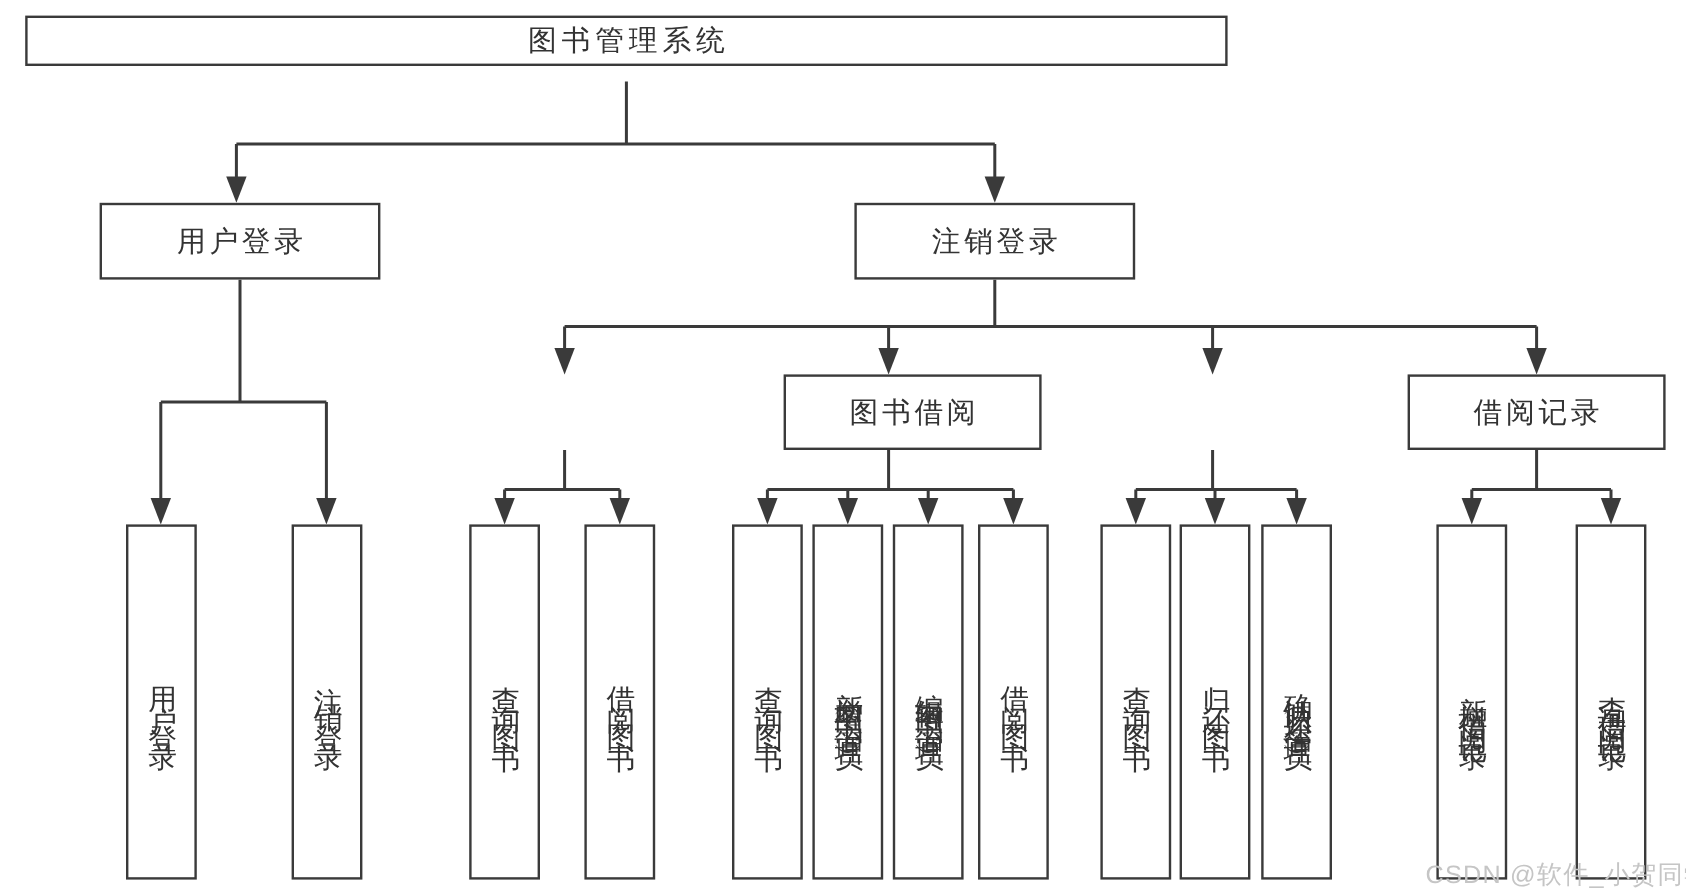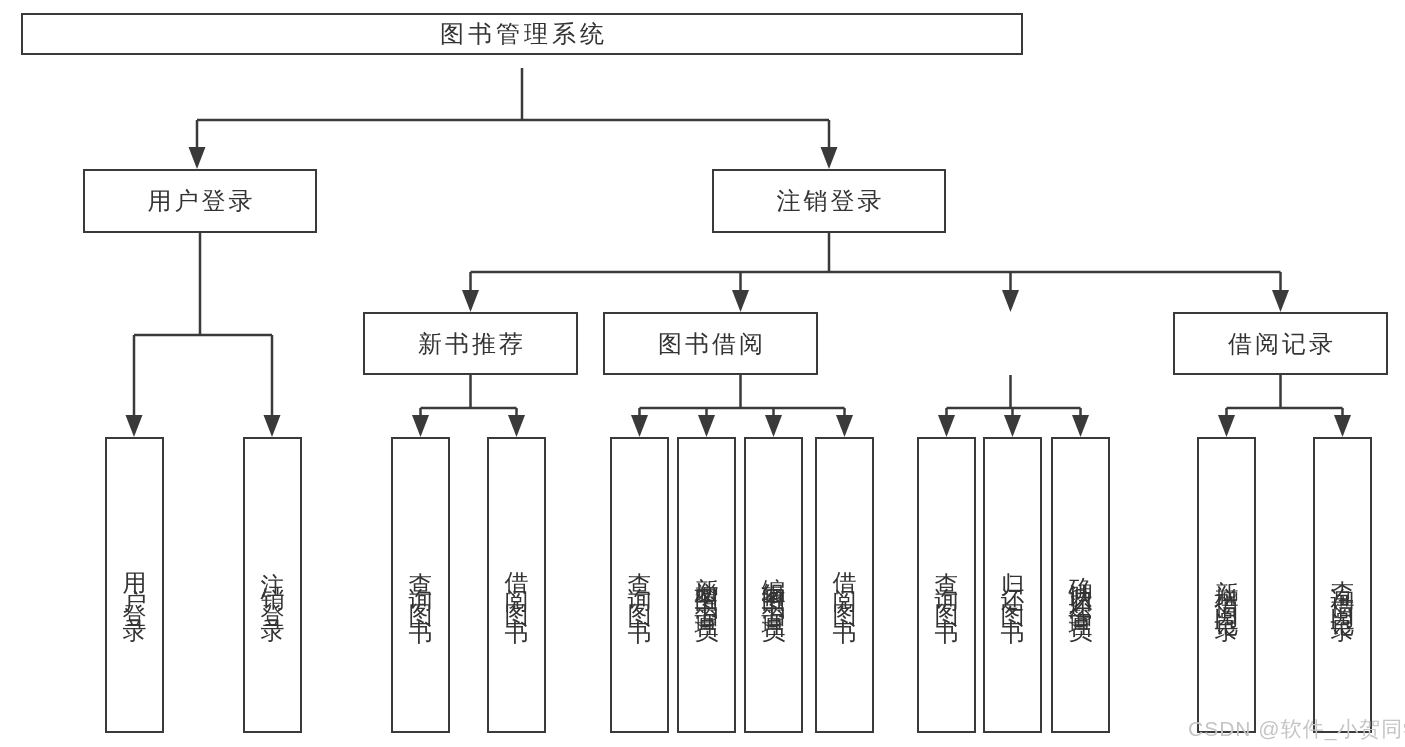--- a/index.html
+++ b/index.html
@@ -96,24 +96,21 @@
     <span class="hlabel">图书管理系统</span>
   </div>
 
   <div class="box l2" style="left:83px">
     <span class="hlabel">用户登录</span>
   </div>
   <div class="box l2" style="left:712px">
     <span class="hlabel">注销登录</span>
   </div>
 
-  <div class="box l3" style="left:363px">
-    <span class="hlabel">新书推荐</span>
-  </div>
-  <div class="box l3" style="left:603px">
+  <div class="box l3" style="left:653px">
     <span class="hlabel">图书借阅</span>
   </div>
   <div class="box l3" style="left:1173px">
     <span class="hlabel">借阅记录</span>
   </div>
 
   <div class="box vbox" style="left:105px">
     <span class="vtext v4">用户登录</span>
   </div>
   <div class="box vbox" style="left:243px">

